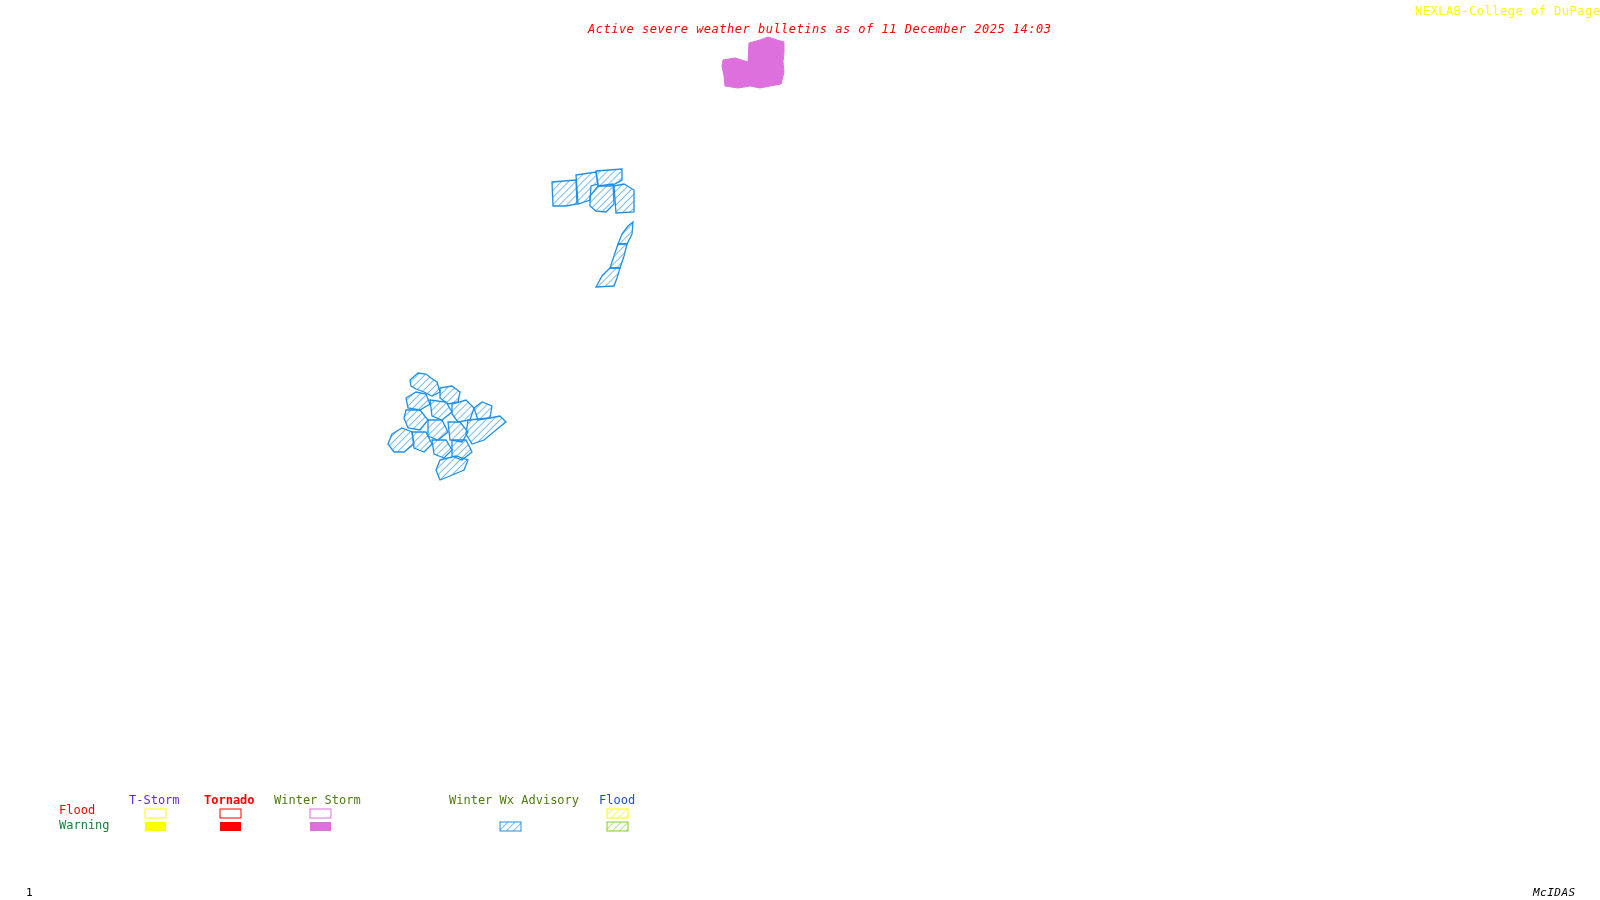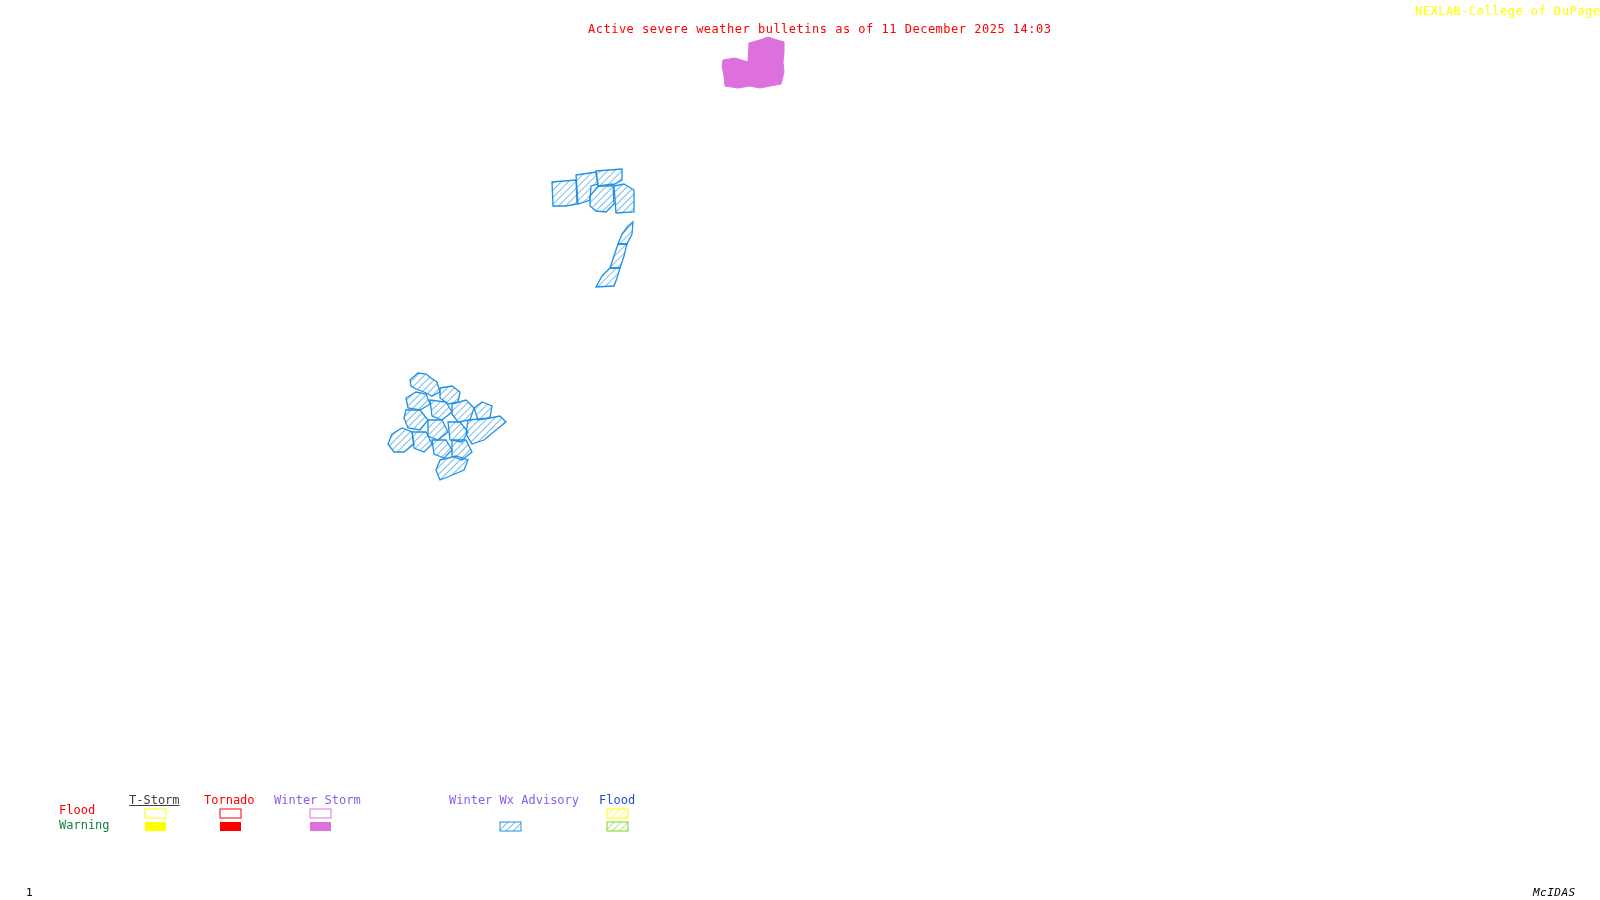--- a/index.html
+++ b/index.html
@@ -1,19 +1,19 @@
 <!DOCTYPE html>
 <html><head>
 <meta charset="utf-8">
 <style>
   html, body { margin: 0; padding: 0; background: #ffffff; }
   body { width: 1600px; height: 900px; position: relative; overflow: hidden;
          font-family: "DejaVu Sans Mono", monospace; }
   .txt { position: absolute; font-size: 12px; letter-spacing: 0.5px; white-space: nowrap; }
-  #title { left: 588px; top: 22px; color: #ff0000; }
+  #title { left: 588px; top: 22px; color: #ff0000; font-style: italic; }
   #credit { left: 1415px; top: 4px; color: #ffff00; }
   #frame-num { left: 26px; top: 886px; color: #000000; font-size: 11px; }
   #mcidas { left: 1533px; top: 886px; color: #000000; font-size: 11px; font-style: italic; }
   svg#map { position: absolute; left: 0; top: 0; width: 1600px; height: 900px; }
   .leg-label { position: absolute; font-size: 12px; white-space: nowrap; }
 </style>
 </head>
 <body>
 
 <div class="txt" id="title">Active severe weather bulletins as of 11 December 2025 14:03</div>
@@ -78,21 +78,21 @@
     <rect x="310" y="822" width="21" height="9" fill="#dd70dd"></rect>
     <rect x="500" y="822" width="21" height="9" fill="url(#hatch-blue)" stroke="#1e90e6" stroke-width="1"></rect>
     <rect x="607" y="809" width="21" height="9" fill="url(#hatch-yellow)" stroke="#ffff00" stroke-width="1"></rect>
     <rect x="607" y="822" width="21" height="9" fill="url(#hatch-green)" stroke="#7fd320" stroke-width="1"></rect>
   </g>
 </svg>
 
 <div>
   <div class="leg-label" style="left:59px;top:803px;color:#ff0000;">Flood</div>
   <div class="leg-label" style="left:59px;top:818px;color:#15803d;">Warning</div>
-  <div class="leg-label" style="left:129px;top:793px;color:#404040;text-decoration:underline;">T-Storm</div>
-  <div class="leg-label" style="left:204px;top:793px;color:#ff0000;">Tornado</div>
-  <div class="leg-label" style="left:274px;top:793px;color:#8b5cf6;">Winter Storm</div>
-  <div class="leg-label" style="left:449px;top:793px;color:#8b5cf6;">Winter Wx Advisory</div>
+  <div class="leg-label" style="left:129px;top:793px;color:#6d28d9;">T-Storm</div>
+  <div class="leg-label" style="left:204px;top:793px;color:#ff0000;font-weight:bold;">Tornado</div>
+  <div class="leg-label" style="left:274px;top:793px;color:#4d7c0f;">Winter Storm</div>
+  <div class="leg-label" style="left:449px;top:793px;color:#4d7c0f;">Winter Wx Advisory</div>
   <div class="leg-label" style="left:599px;top:793px;color:#1d4ed8;">Flood</div>
 </div>
 
 <div class="txt" id="frame-num">1</div>
 <div class="txt" id="mcidas">McIDAS</div>
 
 </body></html>

